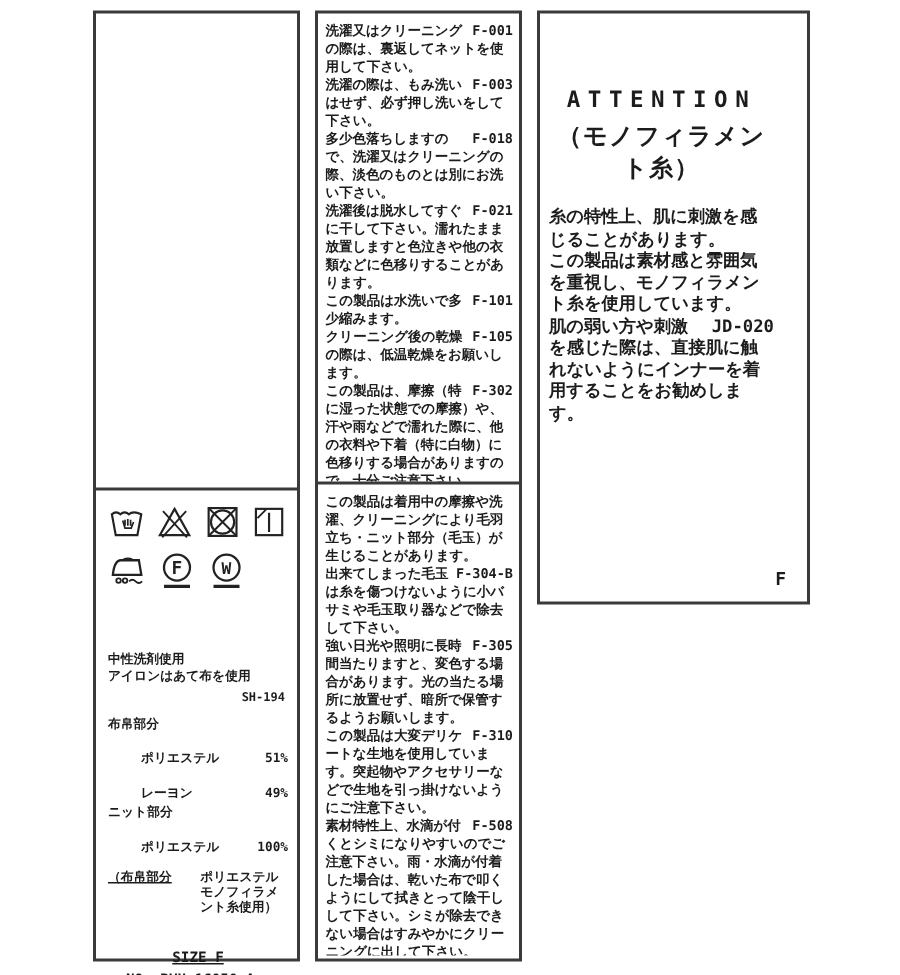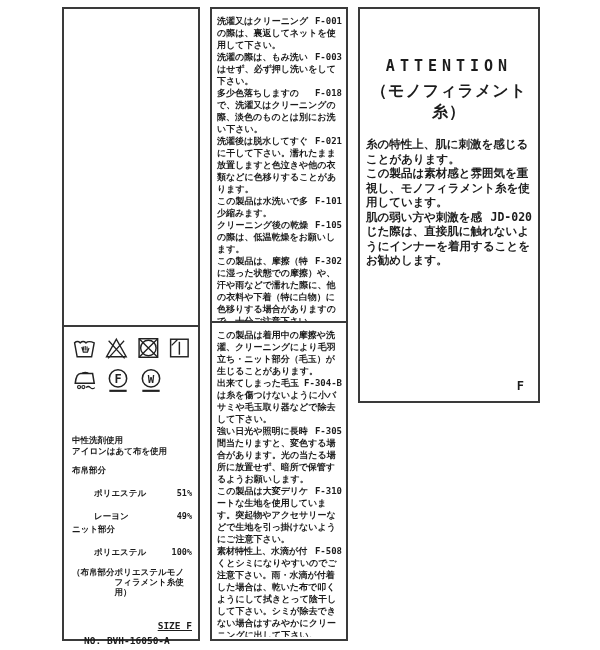--- a/index.html
+++ b/index.html
@@ -20,40 +20,40 @@
   .cicon{width:26px;height:26px;display:inline-block;}
   .cicon svg{width:100%;height:100%;display:block;}
   .notes{padding:2px 6px 0 8px;font-size:8.5px;font-weight:bold;line-height:10.5px;margin-top:40px;}
   .code-right{text-align:right;font-size:8px;font-weight:bold;padding:4px 8px 0 0;}
   .comp{padding:6px 6px 0 8px;font-size:8.5px;font-weight:bold;line-height:10px;}
   .part-label{margin:3px 0 2px 0;}
   .mat-row{display:flex;margin:13px 0 2px 22px;}
   .mat-name{flex:1;}
   .mat-pct{text-align:right;}
   .comp-note{display:flex;margin-top:10px;}
-  .comp-note .cn-left{white-space:nowrap;margin-right:0;}
+  .comp-note .cn-left{white-space:nowrap;margin-right:19px;text-decoration:underline;}
   .comp-note .cn-right{width:80px;word-break:break-all;}
   .size-block{margin-top:22px;font-size:9.5px;font-weight:bold;line-height:13px;}
-  .size-line{text-align:right;margin-bottom:2px;text-decoration:underline;}
+  .size-line{text-align:center;margin-bottom:2px;text-decoration:underline;}
   .no-line{padding-left:12px;}
   .co-line{padding-left:12px;margin-top:2px;}
   .company-block{margin-top:14px;text-align:center;font-size:8.5px;font-weight:bold;line-height:11px;}
   .phone-line{font-size:8px;}
 
   
   .mid-sec{box-sizing:border-box;padding:6px 4px 0 5px;overflow:hidden;
            font-size:9px;font-weight:bold;line-height:12px;}
   .mid-sec-1{height:314px;border-bottom:2px solid #3a3a3a;}
   .mid-sec-2{height:314px;}
   .para{word-break:break-all;text-align:left;}
   .para::after{content:"";display:block;clear:both;}
   .fcode{float:right;padding-left:4px;}
 
   
-  .panel-right{padding:48px 6px 0 6px;}
+  .panel-right{padding:48px 22px 0 6px;}
   .att-title{text-align:center;font-size:15px;font-weight:bold;letter-spacing:5px;}
   .att-sub{text-align:center;font-size:16px;font-weight:bold;letter-spacing:1px;margin-top:6px;}
   .att-body{margin-top:14px;font-size:11.5px;font-weight:bold;line-height:14.5px;}
   .size-mark{position:absolute;right:14px;bottom:8px;font-size:12px;font-weight:bold;}
 </style>
 </head>
 <body>
 
 <div class="canvas">
 
@@ -113,20 +113,21 @@
             <path d="M4 22 L20 22" stroke-width="2"></path>
           </svg>
         </span>
       </div>
     </div>
 
     <div class="notes">
       <div>中性洗剤使用</div>
       <div>アイロンはあて布を使用</div>
     </div>
+    <div class="code-right">SH-194</div>
 
     <div class="comp">
       <div id="composition">
           <div class="part-label">布帛部分</div>
           <div class="mat-row">
             <span class="mat-name">ポリエステル</span>
             <span class="mat-pct">51%</span>
           </div>
           <div class="mat-row">
             <span class="mat-name">レーヨン</span>

